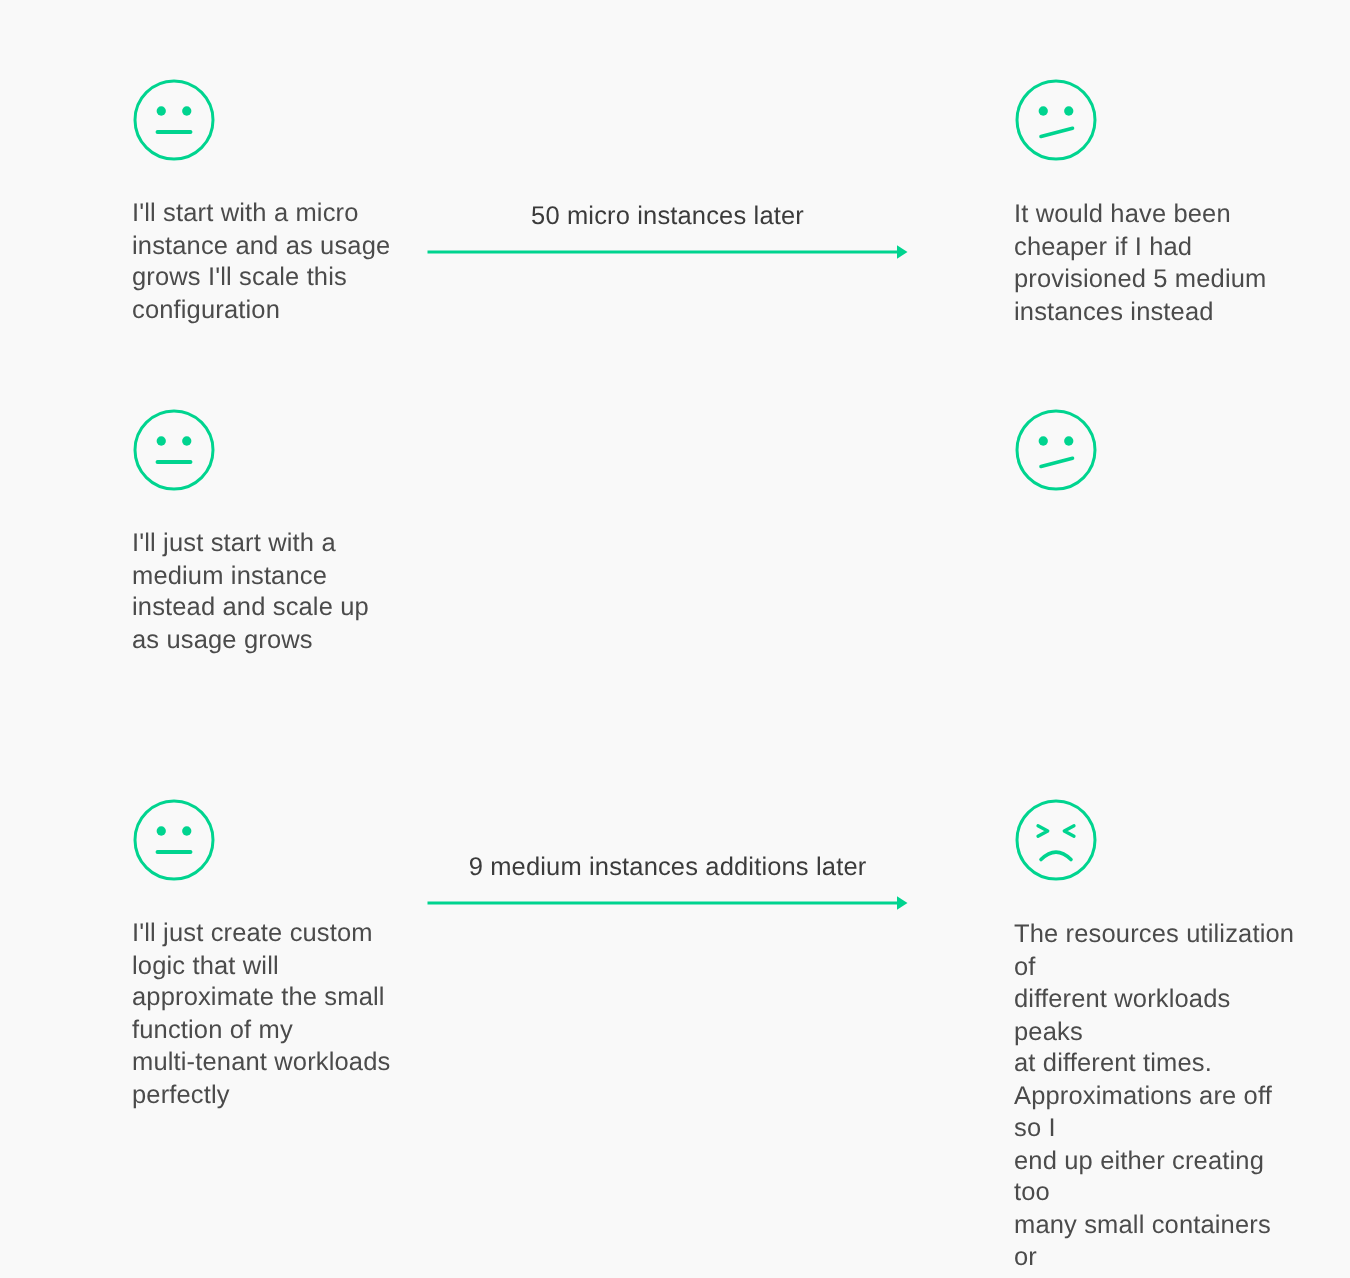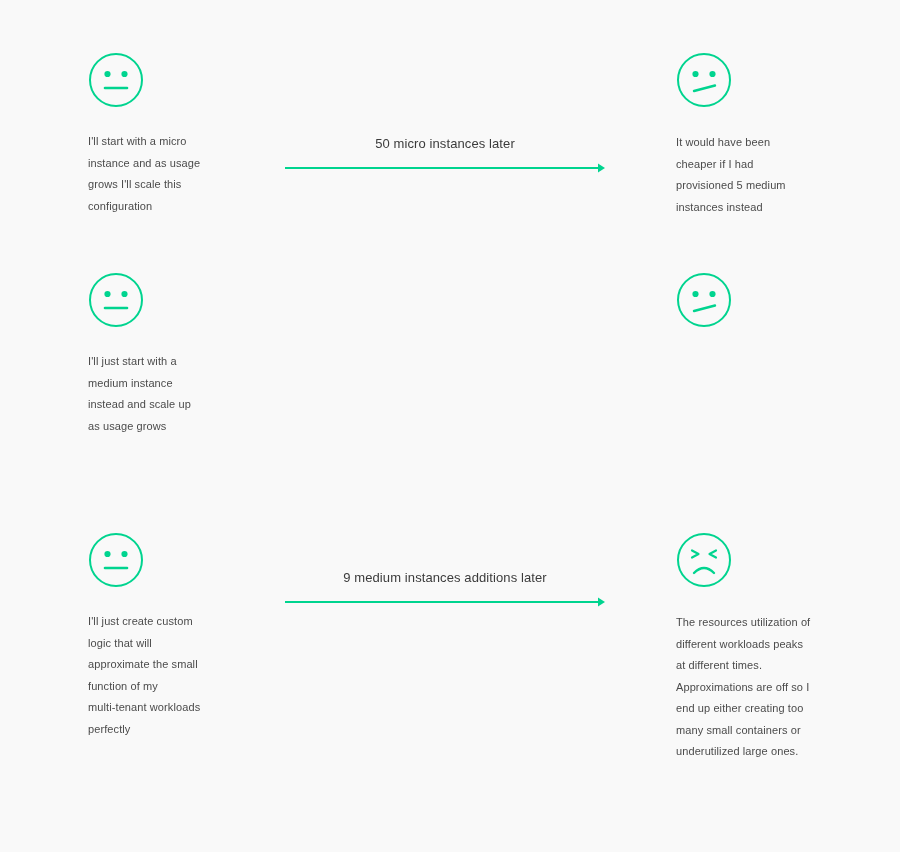--- a/index.html
+++ b/index.html
@@ -57,34 +57,34 @@
     height: 56px;
   }
   .face-right {
     margin-left: 0;
   }
 
   
   .caption {
     margin: 0;
     color: #4b4b4b;
-    font-size: 11px;
+    font-size: 17px;
     line-height: 21.5px;
     letter-spacing: 0.1px;
     white-space: pre-line;
   }
   .caption-left { margin-top: 23px; }
   .caption-right { margin-top: 24px; }
 
   
   .arrow-label {
     margin: 0;
     text-align: center;
     color: #3b3b3b;
-    font-size: 13px;
+    font-size: 17px;
     line-height: 20px;
     letter-spacing: 0.1px;
   }
   .arrow-svg {
     display: block;
     width: 320px;
     height: 12px;
     margin-top: 8px;
     overflow: visible;
   }

